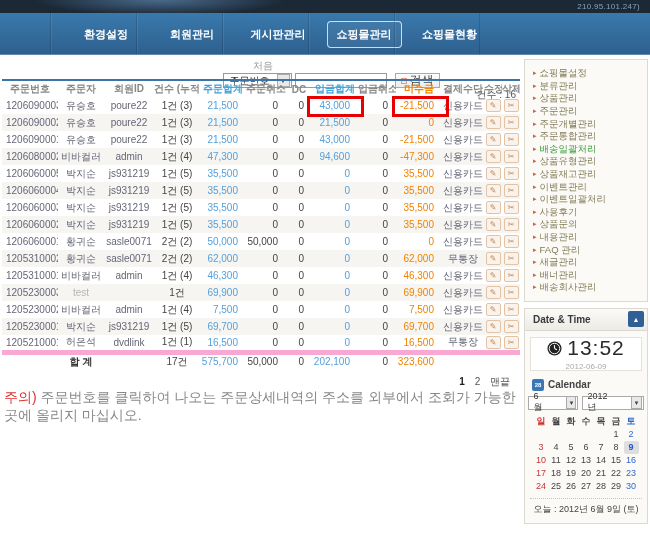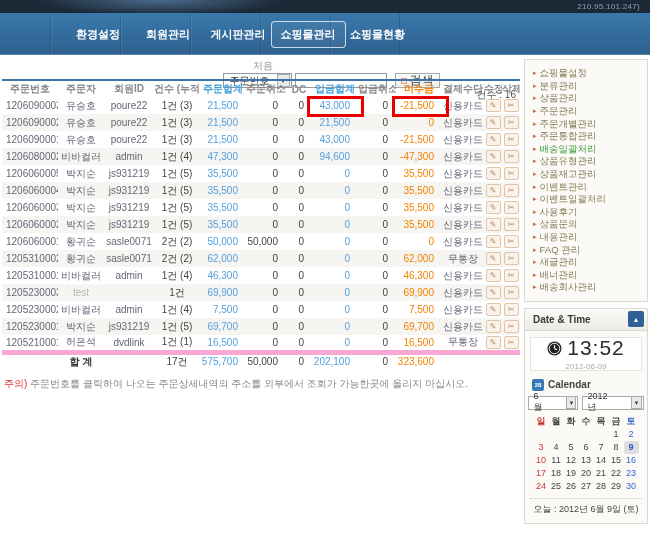--- a/index.html
+++ b/index.html
@@ -7,21 +7,21 @@
   body { font-family:"Liberation Sans","DejaVu Sans",sans-serif; }
   .screen { position:relative; width:650px; height:534px; background:#fff; overflow:hidden; margin:0 auto; }
 
   
   .topbar { height:13px; background:#1b2836 radial-gradient(ellipse 180px 22px at 160px 0px, rgba(110,160,210,.55), rgba(110,160,210,0) 70%); display:flex; align-items:center; justify-content:flex-end; padding-right:10px; }
   .topbar-ip { color:#8ba2b8; font-size:8px; letter-spacing:.3px; }
 
   
   .nav { height:42px; background:linear-gradient(#3a79ac,#2d608e); display:flex; align-items:center; padding-left:50px; position:relative; }
   .nav:after { content:""; position:absolute; left:0; right:0; bottom:0; height:1px; background:rgba(255,255,255,.25); }
-  .nav-tab { width:70px; height:42px; display:flex; align-items:center; justify-content:center; border-left:1px solid rgba(0,0,0,.14); box-shadow:inset 1px 0 0 rgba(255,255,255,.08); cursor:pointer;padding-left:25px; }
+  .nav-tab { width:86px; height:42px; display:flex; align-items:center; justify-content:center; border-left:1px solid rgba(0,0,0,.14); box-shadow:inset 1px 0 0 rgba(255,255,255,.08); cursor:pointer;padding-left:25px; }
   .nav-tab:last-child { border-right:1px solid rgba(0,0,0,.14); }
   .tab-label { color:#fff; font-size:11px; font-weight:bold; padding:5px 9px; white-space:nowrap; }
   .nav-tab.active .tab-label { border:1px solid rgba(230,240,250,.85); border-radius:4px; background:rgba(255,255,255,.05); }
 
   
   .content { display:flex; padding:4px 2px 0 2px; }
   .main { width:518px; }
   .sidebar { width:124px; margin-left:4px; }
 
   
@@ -60,21 +60,21 @@
 
   
   .hl-box { position:absolute; border:3px solid #e80000; height:21px; top:17px; pointer-events:none; }
   .hl-deposit { left:305px; width:57px; }
   .hl-unpaid { left:390px; width:57px; }
 
   
   .pagination { width:518px; text-align:right; font-size:10px; margin-top:6px; padding-right:10px; color:#555; }
   .pagination .pg { margin-left:7px; cursor:pointer; }
   .pagination .pg.cur { font-weight:bold; color:#222; }
-  .notice { font-size:10px; margin-top:8px; padding-left:2px; }
+  .notice { font-size:14px; margin-top:0; padding-left:2px; }
   .notice-prefix { color:#e03030; }
   .notice-body { color:#888; }
 
   
   .panel { border:1px solid #dcd9d1; background:#fbfaf7; margin-bottom:6px; }
   .panel-head { height:22px; display:flex; align-items:center; justify-content:space-between; padding:0 3px 0 8px; background:linear-gradient(#fafaf8,#ecebe5); border-bottom:1px solid #dcd9d1; }
   .panel-title { font-size:10px; font-weight:bold; color:#3a3a3a; }
   .panel-btn { width:16px; height:16px; background:#2f5f95; border-radius:2px; color:#fff; font-size:7px; display:flex; align-items:center; justify-content:center; cursor:pointer; }
   .menu-list { padding:7px 4px 7px 8px; }
   .menu-item { display:flex; align-items:center; line-height:12px; height:12.6px; cursor:pointer; }
@@ -445,20 +445,25 @@
               <td></td>
                 <td></td>
                 <td></td>
             </tr>
           </tfoot>
         </table>
         <div class="hl-box hl-deposit"></div>
         <div class="hl-box hl-unpaid"></div>
       </div>
 
+      <div class="pagination">
+        <span class="pg cur">1</span>
+        <span class="pg">2</span>
+        <span class="pg">맨끝</span>
+      </div>
 
       <div class="notice">
         <span class="notice-prefix">주의)</span><span class="notice-body"> 주문번호를 클릭하여 나오는 주문상세내역의 주소를 외부에서 조회가 가능한곳에 올리지 마십시오.</span>
       </div>
     </div>
 
     <div class="sidebar">
 
       <div class="panel">
         <div class="menu-list">

